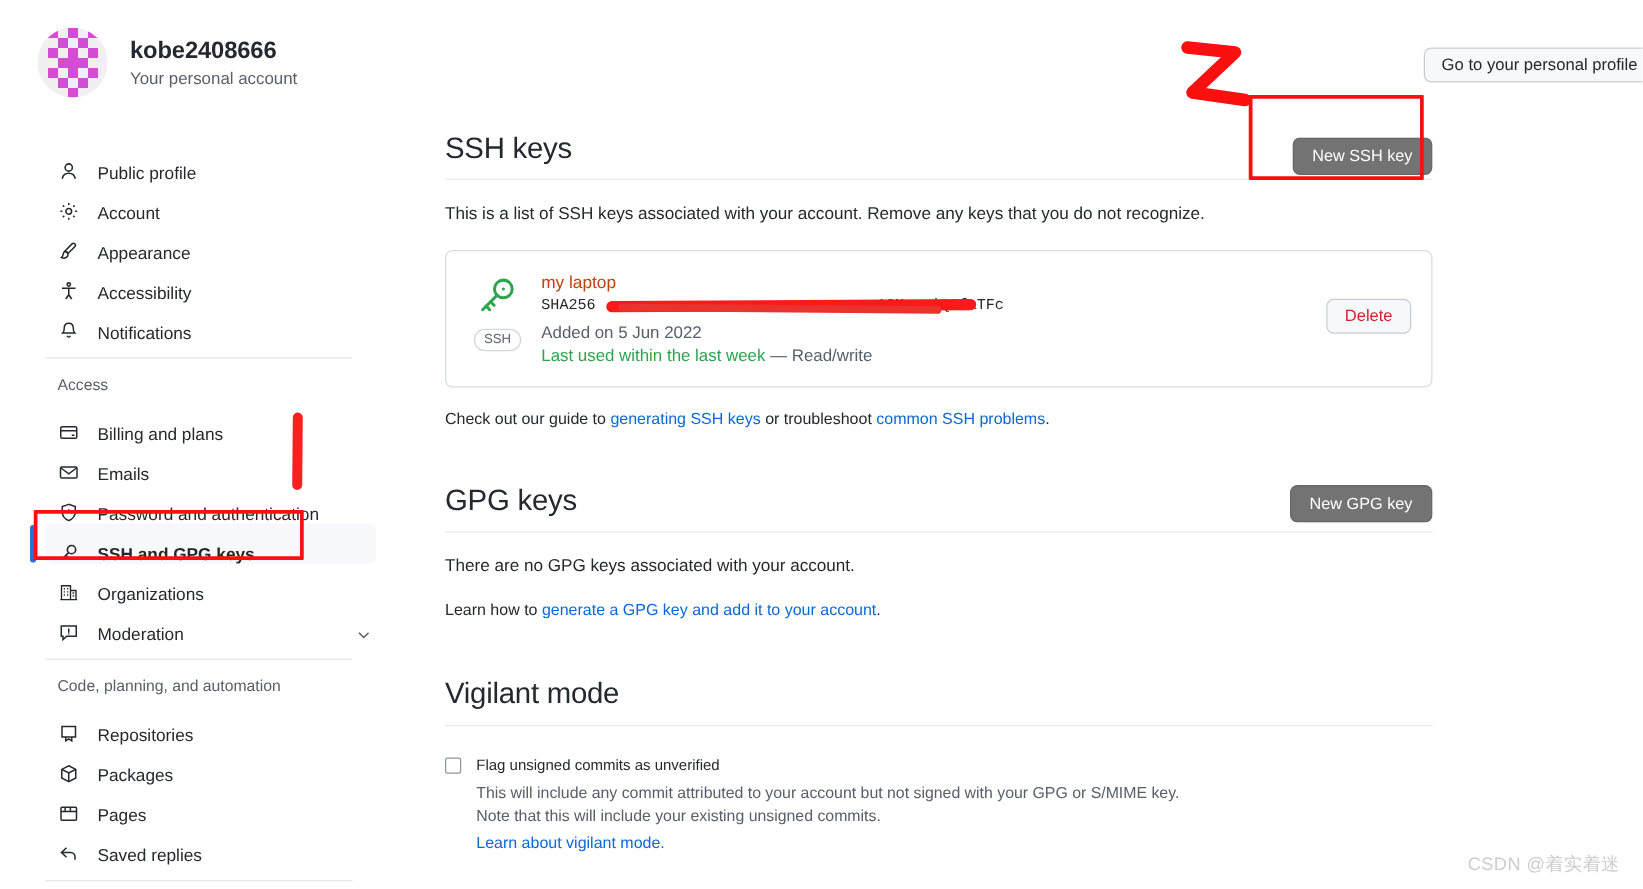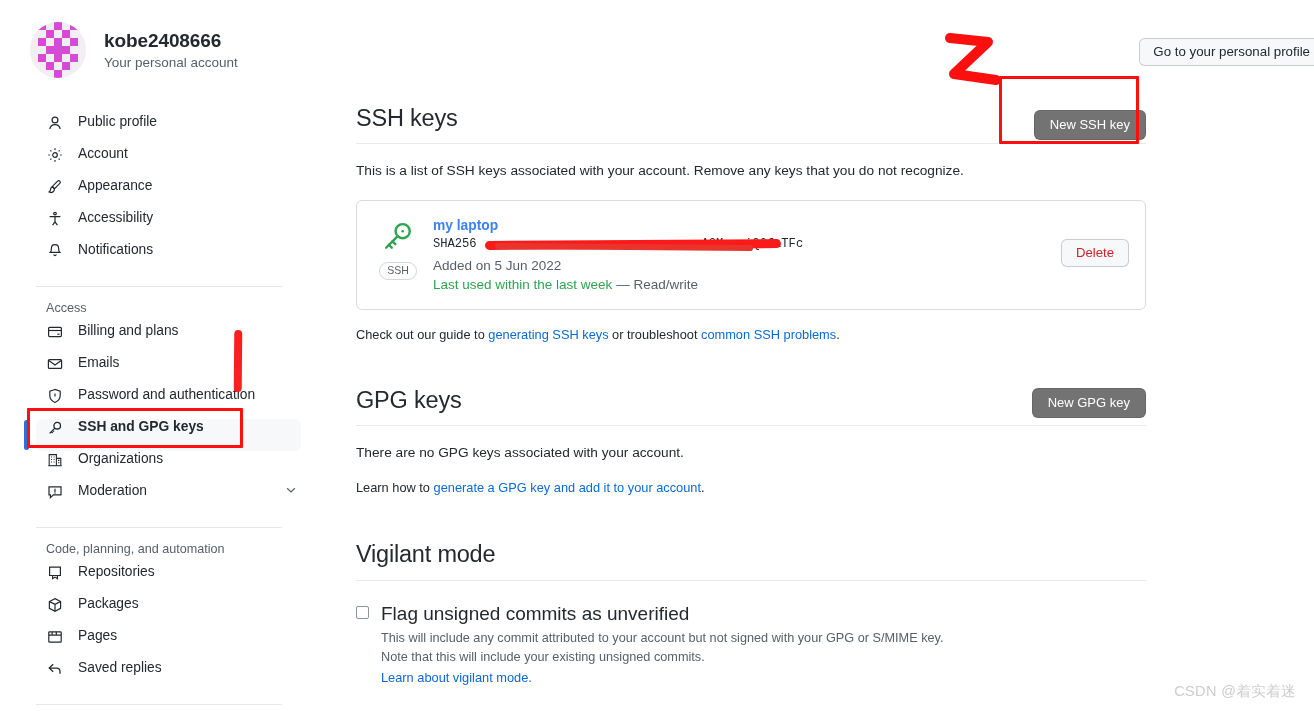--- a/index.html
+++ b/index.html
@@ -30,21 +30,21 @@
   .acct-text { margin-left: 18px; }
   .acct-name {
     font-size: 19px; font-weight: bold; color: #24292f;
     letter-spacing: -.1px; line-height: 1.15;
   }
   .acct-sub { font-size: 13.5px; color: #57606a; margin-top: 3px; }
 
   .nav-list { padding: 0 24px 0 0; }
   .nav-item {
     position: relative;
-    display: flex; align-items: flex-start;
+    display: flex; align-items: flex-end;
     height: 32px; margin: 0 0 0 36px;
     padding: 0 8px 0 10px;
     border-radius: 6px;
     font-size: 13.8px; color: #24292f;
     cursor: pointer;
   }
   .nav-item .ico {
     width: 18px; height: 18px; flex: 0 0 18px;
     margin-right: 14px;
     display: flex; align-items: center; justify-content: center;
@@ -125,21 +125,21 @@
     display: flex; flex-direction: column; align-items: center;
     padding-top: 2px;
   }
   .ssh-badge {
     margin-top: 5px;
     font-size: 10.5px; color: #57606a;
     border: 1px solid #d0d7de; border-radius: 10px;
     padding: 1px 7px 2px; line-height: 1.25;
   }
   .key-info { flex: 1 1 auto; padding-left: 12px; padding-top: 1px; }
-  .key-title { font-size: 13.8px; font-weight: bold; color: #3b82f6; }
+  .key-title { font-size: 13.8px; font-weight: normal; color: #c2410c; }
   .key-fp {
     position: relative;
     font-family: "Liberation Mono", monospace;
     font-size: 12.1px; color: #24292f;
     margin-top: 4px; white-space: nowrap;
   }
   .redact {
     position: absolute; left: 52px; top: 3px;
     width: 296px; height: 9px;
     background: #fb1a1a; border-radius: 5px;
@@ -166,21 +166,21 @@
   .hint { font-size: 12.8px; color: #24292f; margin-top: 17px; }
 
   
   .check-row { display: flex; align-items: flex-start; margin-top: 22px; }
   .cbox {
     width: 13px; height: 13px; flex: 0 0 13px;
     border: 1px solid #8c959f; border-radius: 2px;
     background: #fff; margin-top: 3px; cursor: pointer;
   }
   .check-txt { margin-left: 12px; }
-  .check-label { font-size: 19px; color: #24292f; }
+  .check-label { font-size: 12px; color: #24292f; }
   .check-sub { font-size: 12.7px; color: #57606a; margin-top: 4px; line-height: 1.42; }
   .learn { font-size: 12.8px; margin-top: 4px; }
 
   .mb-big { margin-top: 44px; }
 
   
   .anno-box {
     position: absolute; border: 3.5px solid #fb0f0f;
     border-radius: 1px; pointer-events: none;
   }

